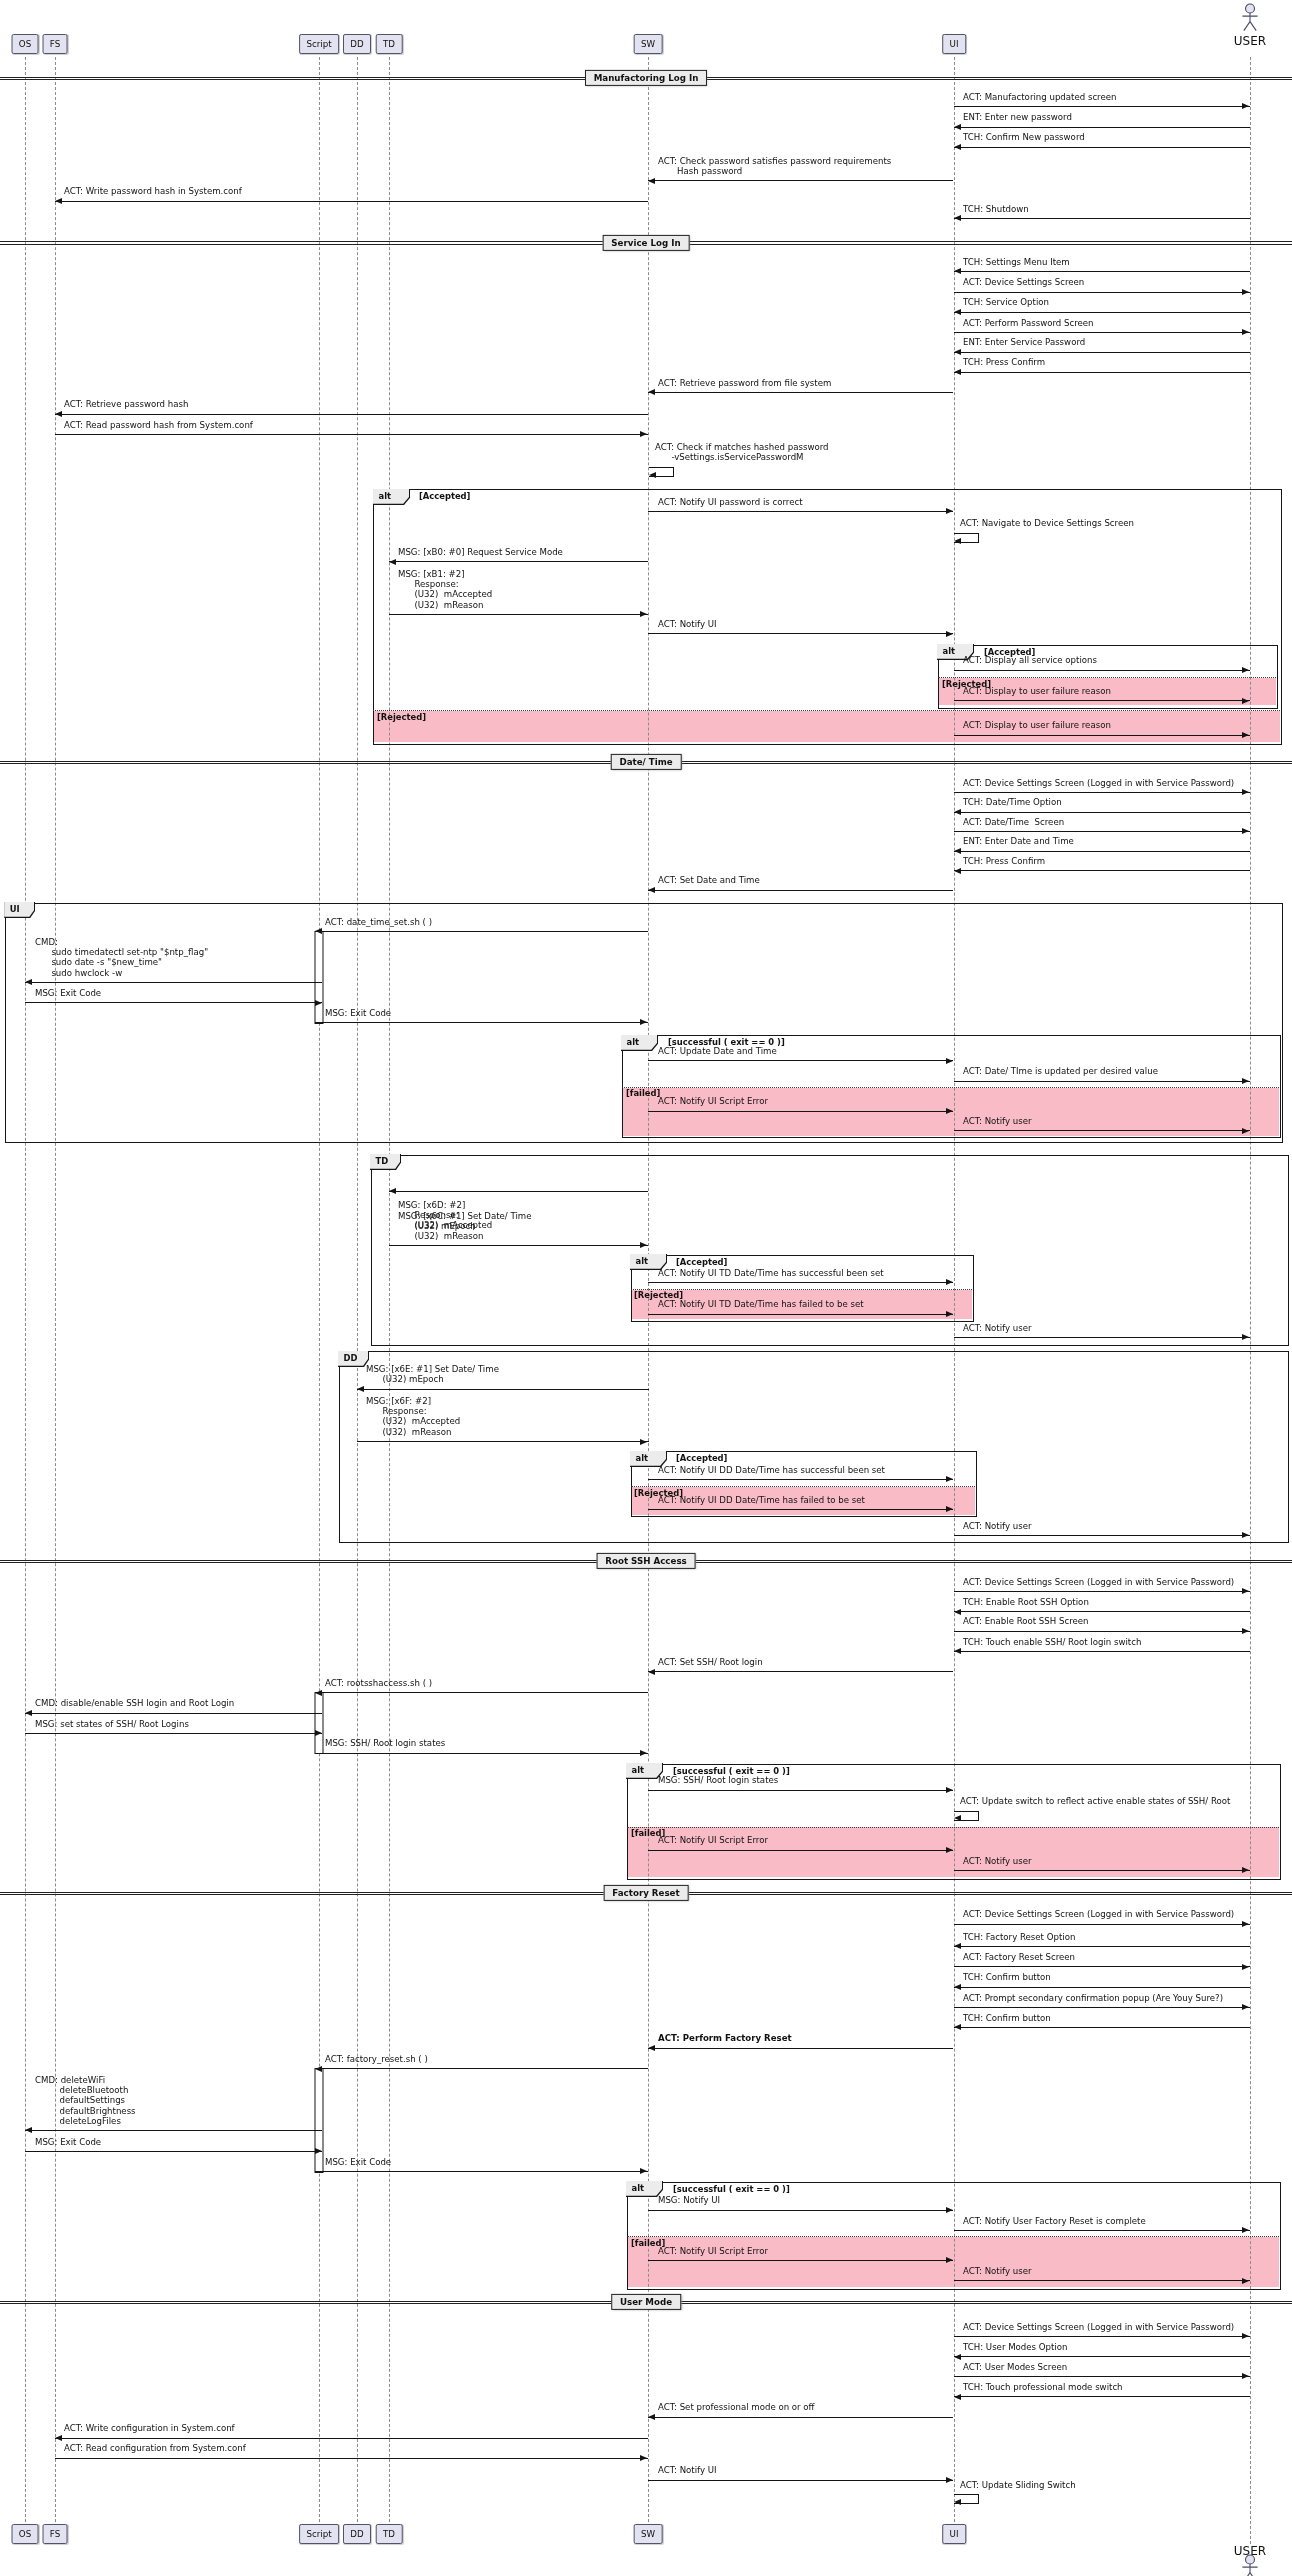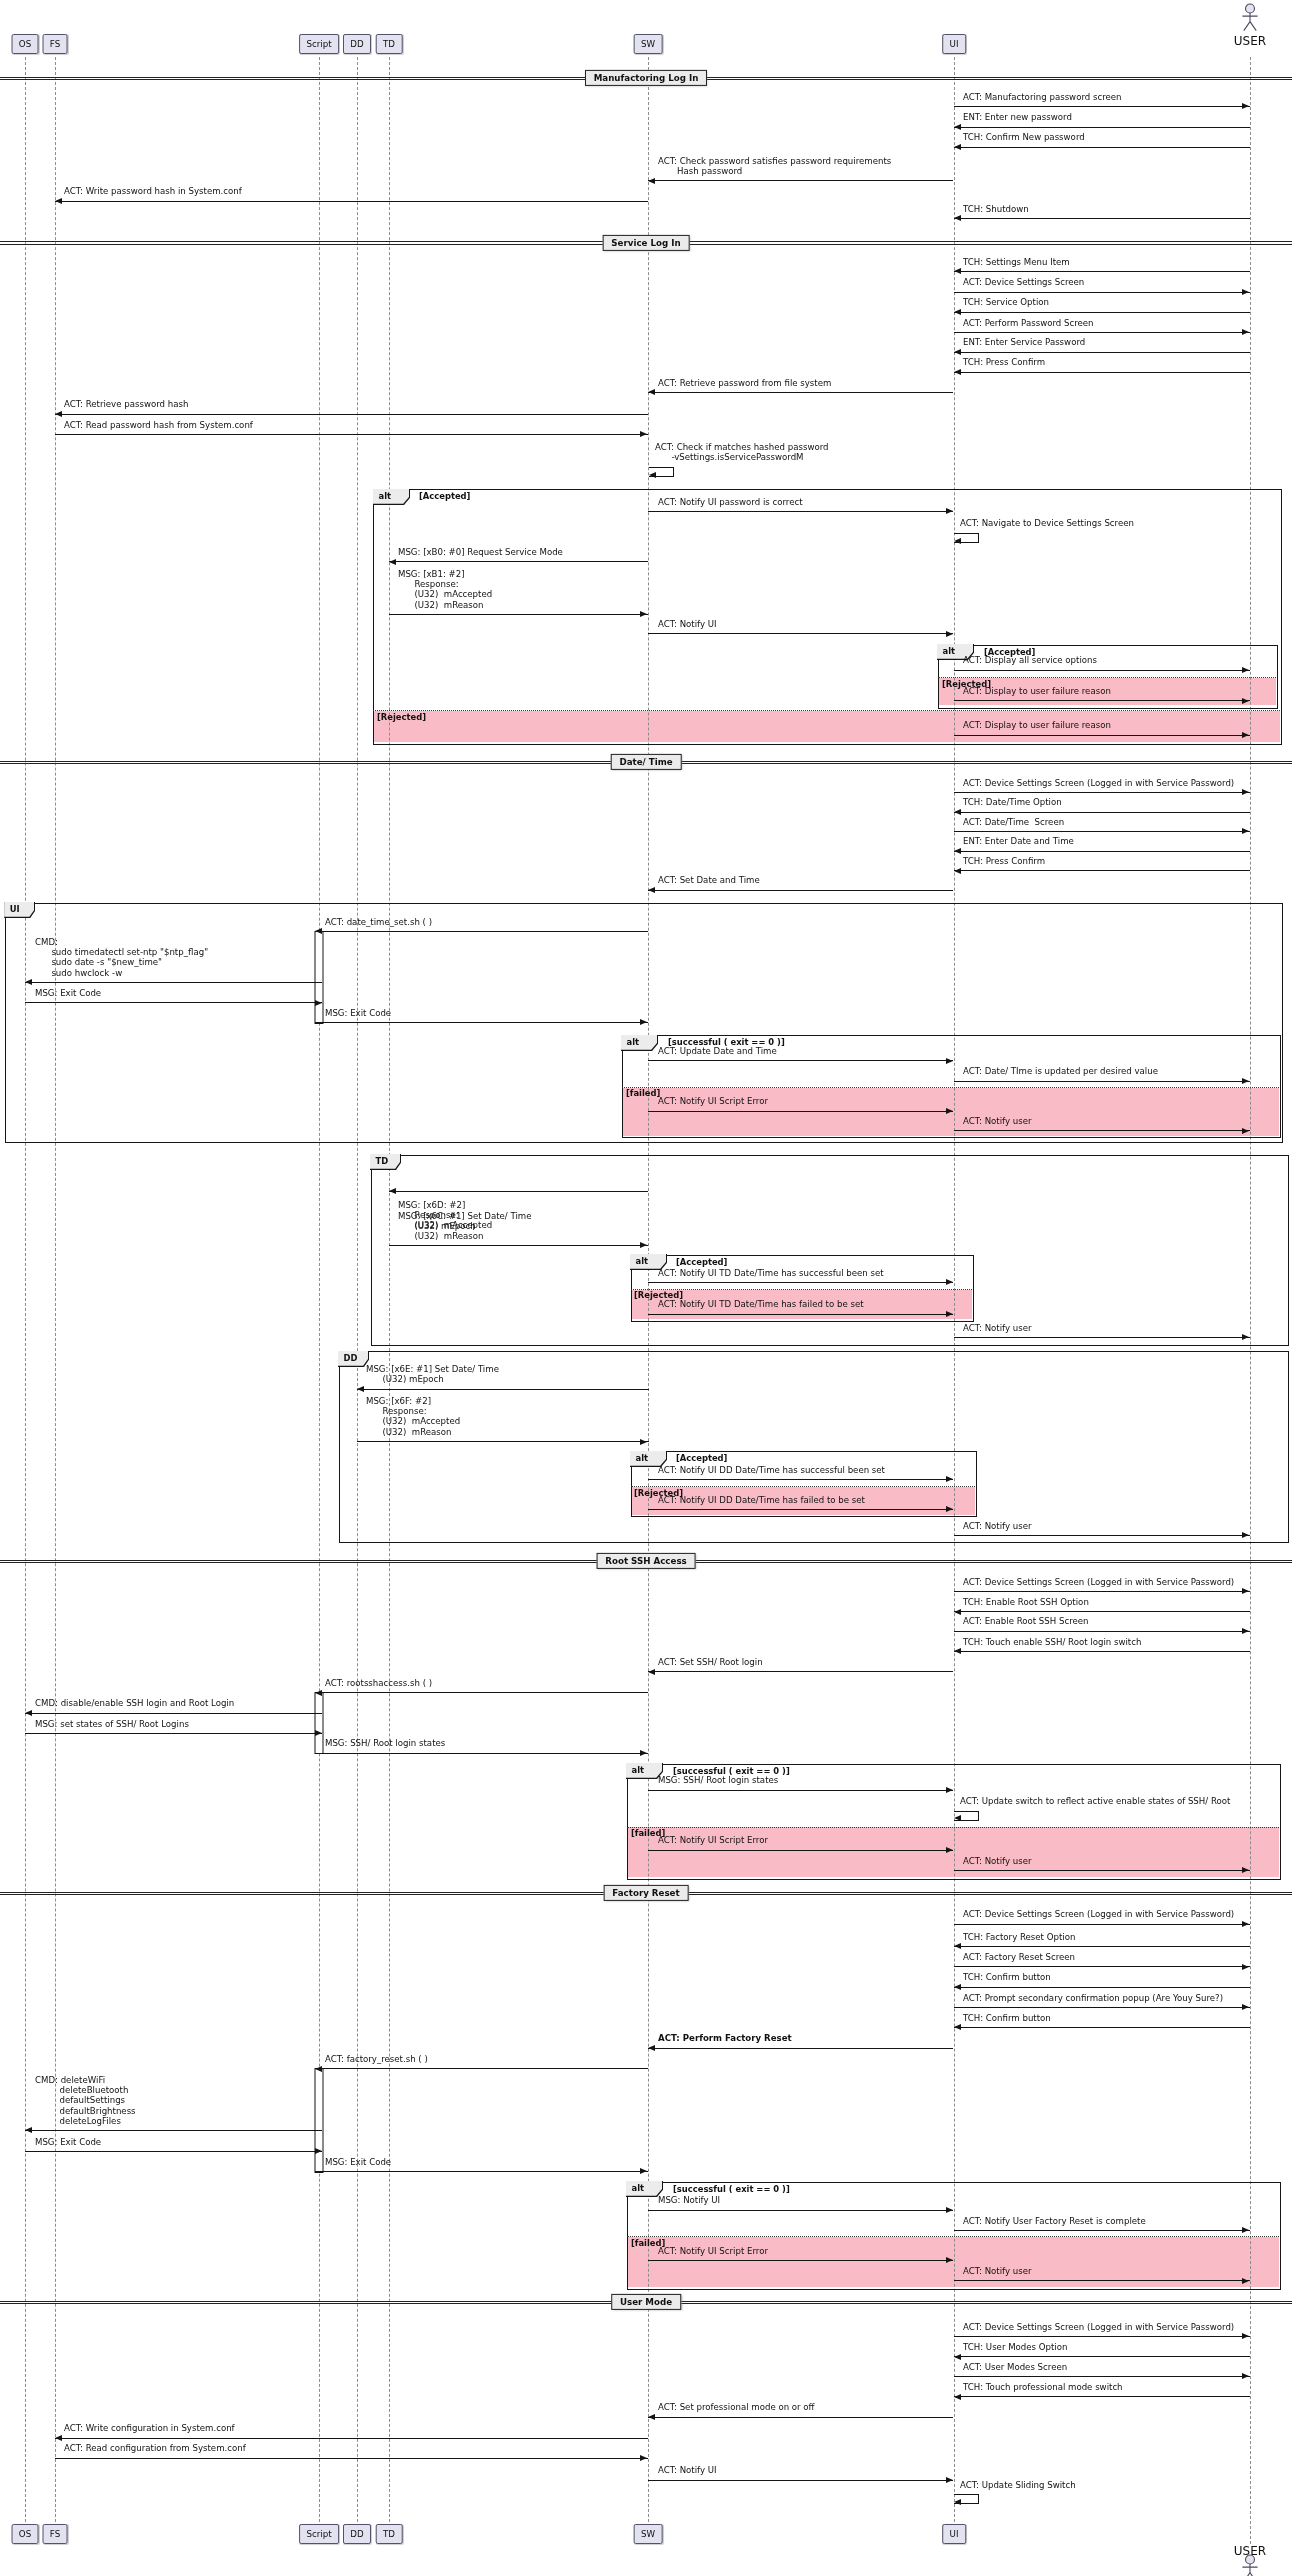--- a/index.html
+++ b/index.html
@@ -97,21 +97,21 @@
     <div class="elsesep" style="left: 627px; top: 1827px; width: 652px;"></div>
     <div class="guard" style="left: 631px; top: 1828px;">[failed]</div>
     <div class="frame" style="left: 627px; top: 2182px; width: 652px; height: 106px;"></div>
     <div class="tagO" style="left: 626px; top: 2181px; width: 37px; height: 16px;"></div>
     <div class="tagI" style="left: 626px; top: 2181px; width: 36px; height: 14.7px;">alt</div>
     <div class="guard" style="left: 673px; top: 2184px;">[successful ( exit == 0 )]</div>
     <div class="elsesep" style="left: 627px; top: 2236px; width: 652px;"></div>
     <div class="guard" style="left: 631px; top: 2238px;">[failed]</div>
     <div class="mline" style="left: 954px; top: 106px; width: 296px;"></div>
     <div class="ahead r" style="left: 1242px; top: 103px;"></div>
-    <div class="mlabel" style="left: 963px; top: 92px;">ACT: Manufactoring password screen</div>
+    <div class="mlabel" style="left: 963px; top: 92px;">ACT: Manufactoring updated screen</div>
     <div class="mline" style="left: 954px; top: 127px; width: 296px;"></div>
     <div class="ahead l" style="left: 954px; top: 124px;"></div>
     <div class="mlabel" style="left: 963px; top: 112px;">ENT: Enter new password</div>
     <div class="mline" style="left: 954px; top: 147px; width: 296px;"></div>
     <div class="ahead l" style="left: 954px; top: 144px;"></div>
     <div class="mlabel" style="left: 963px; top: 132px;">TCH: Confirm New password</div>
     <div class="mline" style="left: 648px; top: 180px; width: 305px;"></div>
     <div class="ahead l" style="left: 648px; top: 178px;"></div>
     <div class="mlabel" style="left: 658px; top: 156px;">ACT: Check password satisfies password requirements
        Hash password</div>

